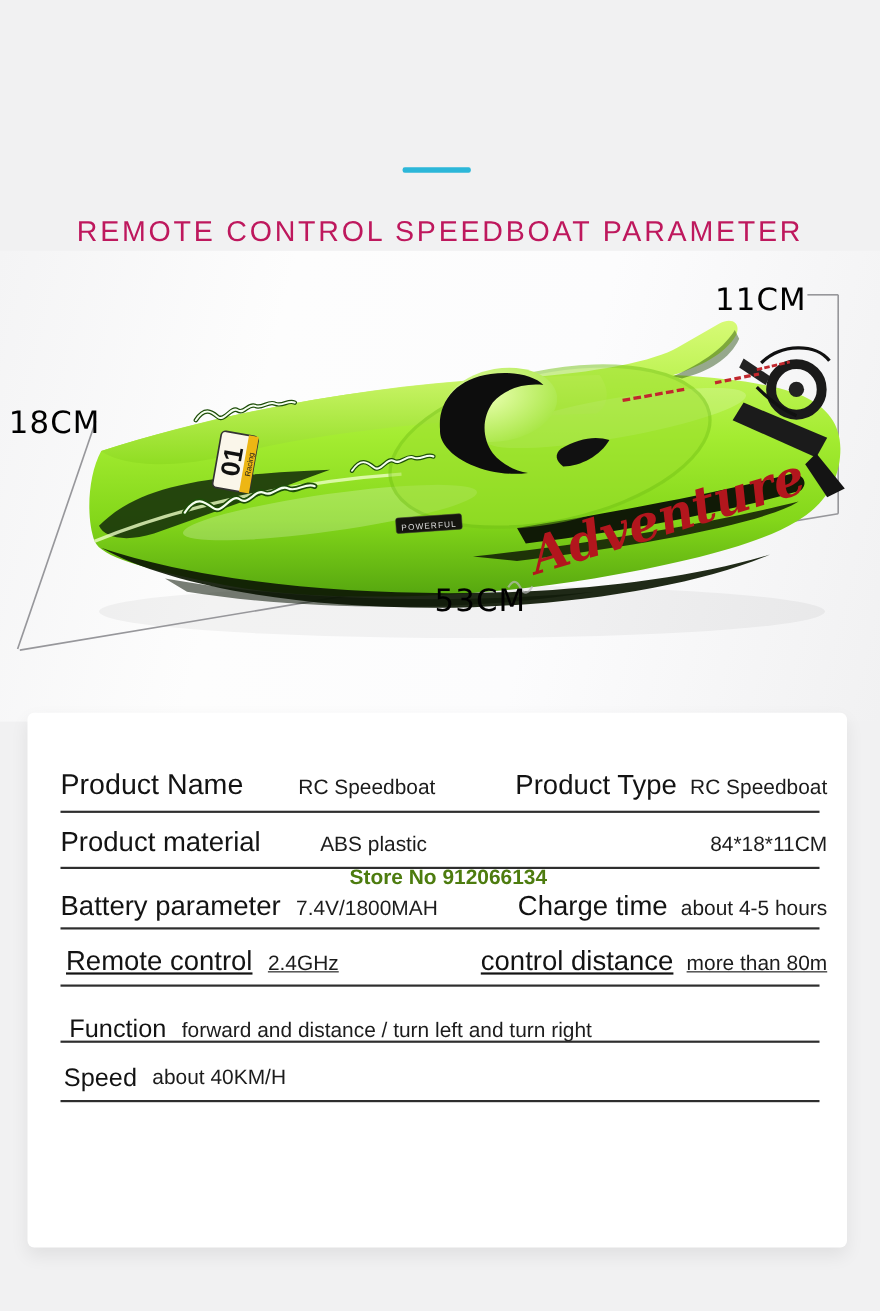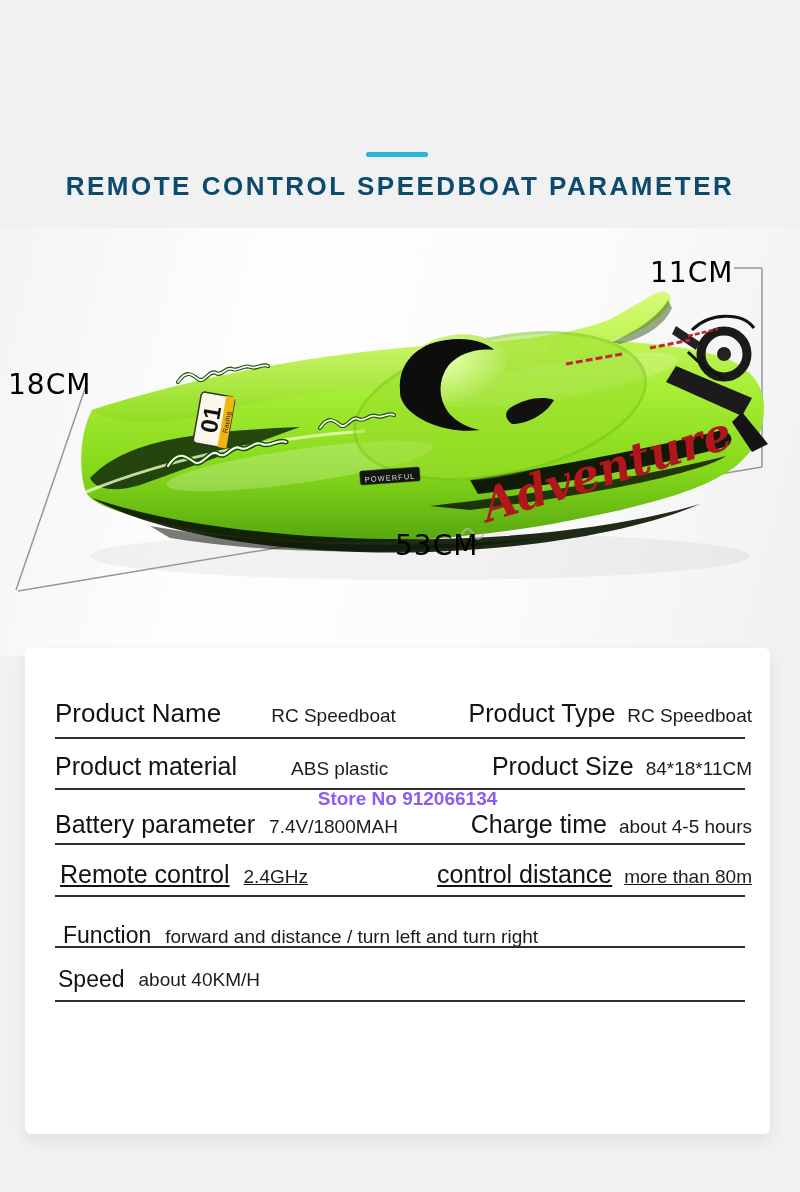--- a/index.html
+++ b/index.html
@@ -1,22 +1,22 @@
 <!DOCTYPE html>
 <html><head>
 <meta charset="utf-8">
 <style>
   html,body{margin:0;padding:0;}
   body{width:800px;height:1192px;position:relative;overflow:hidden;
        background:#f1f1f2;font-family:"Liberation Sans",sans-serif;}
   
   .accent-line{position:absolute;left:366px;top:152px;width:62px;height:5px;
        border-radius:2px;background:#2cb7d9;}
-  .page-title{position:absolute;left:0;right:0;top:171px;text-align:center;
-       font-size:26px;letter-spacing:2.5px;color:#0c4a6e;font-weight:700;}
+  .page-title{position:absolute;left:0;right:0;top:195px;text-align:center;
+       font-size:26px;letter-spacing:2.5px;color:#be185d;font-weight:400;}
   
   .hero-bg{position:absolute;left:0;top:228px;width:800px;height:428px;
        background:linear-gradient(104deg,#f4f4f5 0%,#fdfdfd 30%,#fcfcfd 62%,#f1f1f2 100%);}
   .hero-svg{position:absolute;left:0;top:230px;}
   .dim-label{position:absolute;font-family:"DejaVu Sans",sans-serif;
        font-size:28px;color:#000000;letter-spacing:1px;}
   .dim-h{left:650px;top:256px;}
   .dim-w{left:8px;top:368px;}
   .dim-l{left:395px;top:529px;}
   
@@ -32,21 +32,21 @@
   .row-1{top:50px;gap:36px;}  .row-1 .lbl{font-size:26px;}
   .row-2{top:104px;gap:40px;}
   .row-3{top:162px;}
   .row-4{top:212px;}
   .row-5{top:274px;}
   .row-6{top:318px;}
   .row-4{left:35px;text-decoration:underline;} .row-5{left:38px;} .row-6{left:33px;align-items:center;}
   .spec-div{position:absolute;left:30px;right:25px;height:2px;background:#2e2e2e;}
   .d1{top:89px;} .d2{top:140px;} .d3{top:195px;} .d4{top:247px;} .d5{top:298px;} .d6{top:352px;}
   .store-note{position:absolute;top:140px;left:0;right:0;text-align:center;
-       font-size:19px;font-weight:bold;color:#8b5cf6;transform:translateX(10px);}
+       font-size:19px;font-weight:bold;color:#4d7c0f;transform:translateX(10px);}
 </style>
 </head>
 <body>
 
 <div class="accent-line"></div>
 <div class="page-title">REMOTE CONTROL SPEEDBOAT PARAMETER</div>
 
 <div class="hero-bg"></div>
 
 <svg class="hero-svg" width="800" height="430" viewBox="0 0 800 430">
@@ -194,21 +194,20 @@
       <span class="rlbl">Product Type</span>
       <span class="rval">RC Speedboat</span>
     </span>
   </div>
   <div class="spec-div d1"></div>
 
   <div class="spec-row row-2">
     <span class="lbl">Product material</span>
     <span class="val">ABS plastic</span>
     <span class="rpair">
-      <span class="rlbl">Product Size</span>
       <span class="rval">84*18*11CM</span>
     </span>
   </div>
   <div class="spec-div d2"></div>
 
   <div class="store-note">Store No 912066134</div>
 
   <div class="spec-row row-3">
     <span class="lbl">Battery parameter</span>
     <span class="val">7.4V/1800MAH</span>

